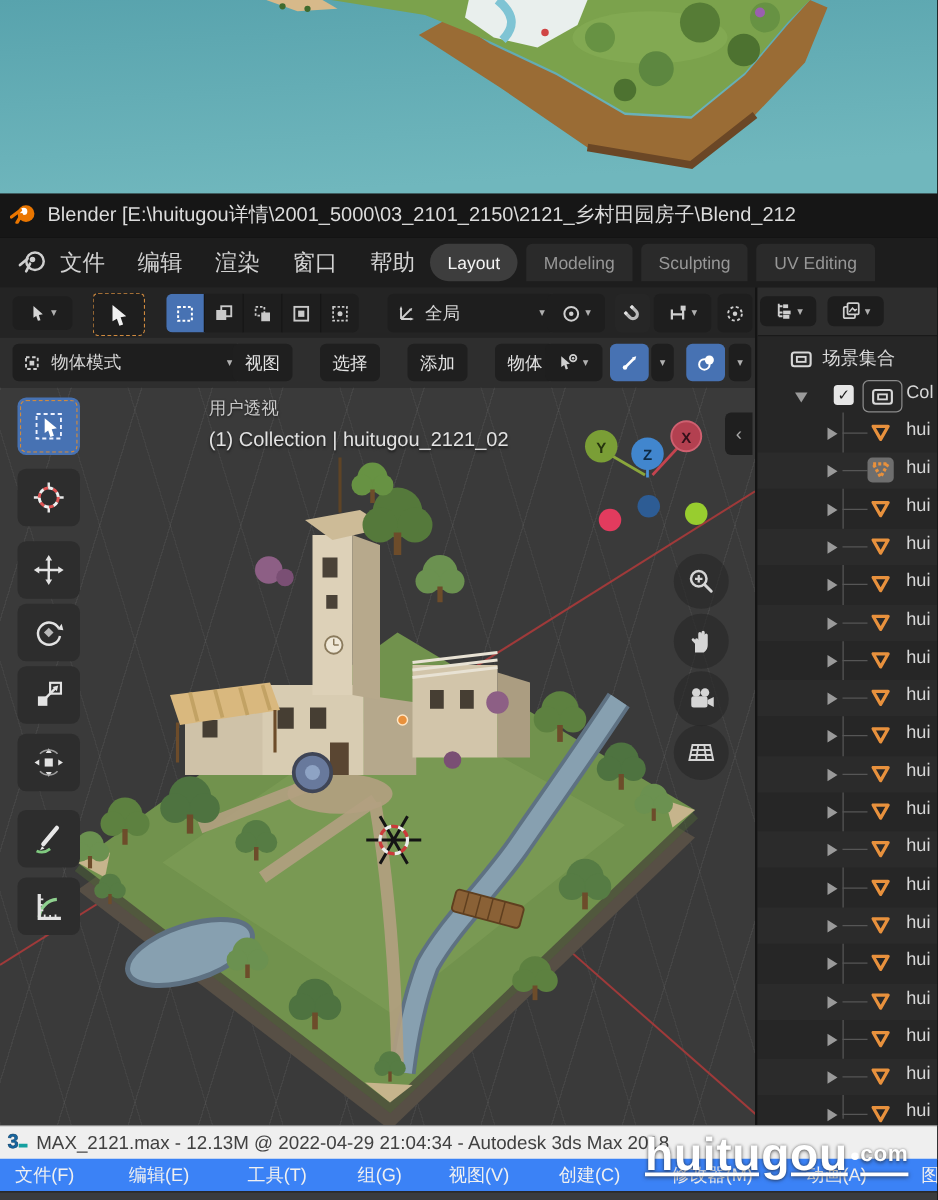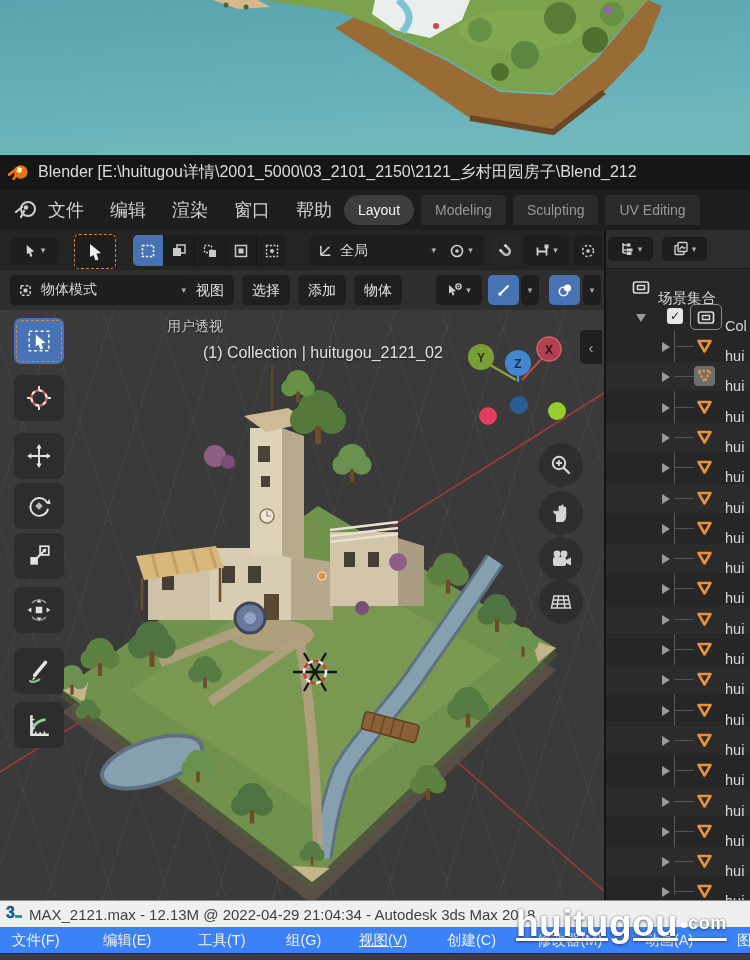--- a/index.html
+++ b/index.html
@@ -27,43 +27,43 @@
   .btn{position:absolute;background:#1e1e1e;border-radius:5px;display:flex;align-items:center;
        justify-content:center;gap:3px;color:#d6d6d6;}
   .chev{font-size:9px;color:#b0b0b0;line-height:1;}
   .btn.blue{background:#4772b3;color:#fff;}
   .seg{position:absolute;display:flex;background:#1e1e1e;border-radius:5px;overflow:hidden;}
   .seg .cell{width:30px;height:31px;display:flex;align-items:center;justify-content:center;border-right:1px solid #161616;}
   .seg .cell:last-child{border-right:none;}
   .seg .cell.on{background:#4772b3;}
   .menu-btn{height:30px;line-height:30px;padding:0 10px;background:#1f1f1f;border-radius:5px;
             color:#e3e3e3;font-size:14px;}
-  .vp-menus{position:absolute;left:186px;top:5px;display:flex;gap:8px;}
+  .vp-menus{position:absolute;left:186px;top:5px;display:flex;gap:22px;}
   
   .viewport{left:0;top:310px;width:604px;height:590px;background-color:#3a3a3a;overflow:hidden;
     background-image:
       repeating-linear-gradient(107deg, rgba(255,255,255,.05) 0 1px, transparent 1px 54px),
       repeating-linear-gradient(73deg, rgba(255,255,255,.04) 0 1px, transparent 1px 54px);}
   .vp-label1{position:absolute;left:167px;top:8px;font-size:14px;color:#c9c9c9;text-shadow:0 1px 2px rgba(0,0,0,.6);}
-  .vp-label2{position:absolute;left:167px;top:34px;font-size:16px;color:#e2e2e2;text-shadow:0 1px 2px rgba(0,0,0,.6);margin-left:36px;}
+  .vp-label2{position:absolute;left:167px;top:34px;font-size:16px;color:#e2e2e2;text-shadow:0 1px 2px rgba(0,0,0,.6);}
   .tool-col .tbtn{position:absolute;left:14px;width:50px;height:46px;background:#2d2d2d;border-radius:7px;
       display:flex;align-items:center;justify-content:center;}
   .tool-col .tbtn.active{background:#4772b3;outline:1.5px dashed #cf8a3f;outline-offset:-3px;}
   .navball{position:absolute;left:539px;width:44px;height:44px;border-radius:50%;
       background:rgba(38,38,38,.62);display:flex;align-items:center;justify-content:center;}
   .collapse-tab{position:absolute;left:580px;top:20px;width:22px;height:34px;background:#1f1f1f;
       border-radius:5px 0 0 5px;color:#a9a9a9;font-size:15px;display:flex;align-items:center;justify-content:center;}
   
   .outliner{left:606px;top:230px;width:144px;height:670px;background:#262626;overflow:hidden;}
   .out-head{position:absolute;left:0;top:0;width:144px;height:38px;background:#2d2d2d;border-bottom:1px solid #1a1a1a;}
   .ohbtn{position:absolute;top:7px;width:45px;height:24px;background:#1d1d1d;border-radius:5px;
          display:flex;align-items:center;justify-content:center;gap:3px;}
   .orow{position:absolute;left:0;width:144px;height:29px;}
   .orow.alt{background:#2b2b2b;}
-  .olabel{position:absolute;left:119px;top:16px;font-size:14.5px;color:#d8d8d8;white-space:nowrap;}
+  .olabel{position:absolute;left:119px;top:4px;font-size:14.5px;color:#d8d8d8;white-space:nowrap;}
   .oarr{position:absolute;left:56px;top:10px;width:0;height:0;border-left:8px solid #9a9a9a;
         border-top:5px solid transparent;border-bottom:5px solid transparent;}
   .odown{position:absolute;left:30px;top:12px;width:0;height:0;border-top:8px solid #9a9a9a;
         border-left:5px solid transparent;border-right:5px solid transparent;}
   .oconn{position:absolute;left:68px;top:14px;width:20px;height:1px;background:#565656;}
   .omesh{position:absolute;left:88px;top:4px;width:21px;height:20px;display:flex;align-items:center;justify-content:center;border-radius:4px;}
   .omesh.sel{background:#6e6e6e;}
   .ovline{position:absolute;left:68px;top:100px;width:1px;height:565px;background:#565656;}
   .ochk{position:absolute;left:61px;top:6px;width:16px;height:16px;background:#e6e6e6;border-radius:3px;
         color:#1b1b1b;font-size:12px;font-weight:bold;display:flex;align-items:center;justify-content:center;}
@@ -730,21 +730,21 @@
           <rect x="12" y="12" width="7" height="3" fill="#15a0a0"></rect>
         </svg>
     </span>
     <span>MAX_2121.max - 12.13M @ 2022-04-29 21:04:34 - Autodesk 3ds Max 2018</span>
   </div>
   <div class="abs max-menu">
       <span style="left: 12px;">文件(F)</span>
       <span style="left: 103px;">编辑(E)</span>
       <span style="left: 198px;">工具(T)</span>
       <span style="left: 286px;">组(G)</span>
-      <span style="left: 359px; text-decoration: underline;">视图(V)</span>
+      <span style="left: 359px;">视图(V)</span>
       <span style="left: 447px;">创建(C)</span>
       <span style="left: 537px;">修改器(M)</span>
       <span style="left: 645px;">动画(A)</span>
       <span style="left: 737px;">图</span>
     </div>
   <div class="abs max-strip"></div>
 
   <div class="abs watermark"><span>huitugou</span><span class="wdot"></span><span class="suf">com</span></div>
 </div>
 

